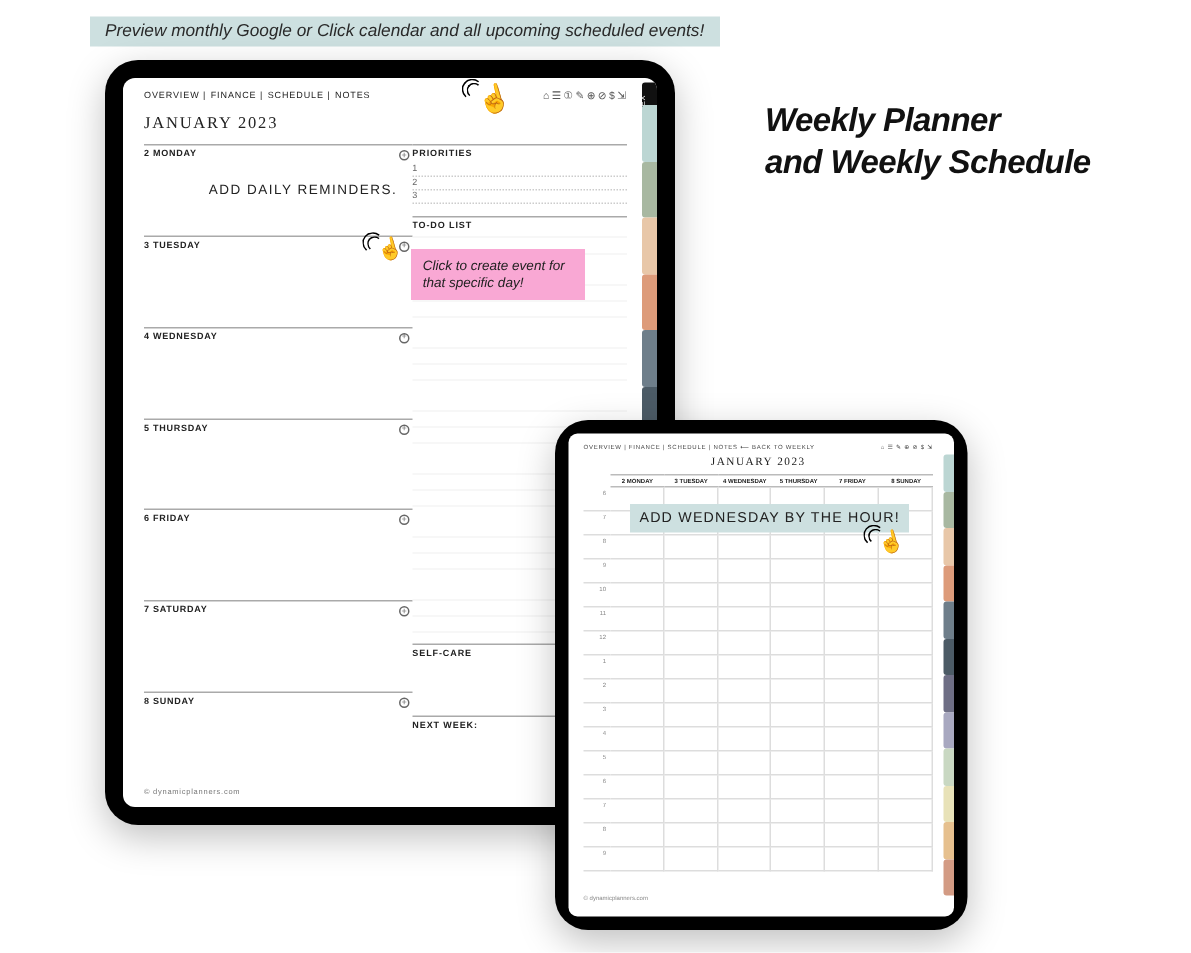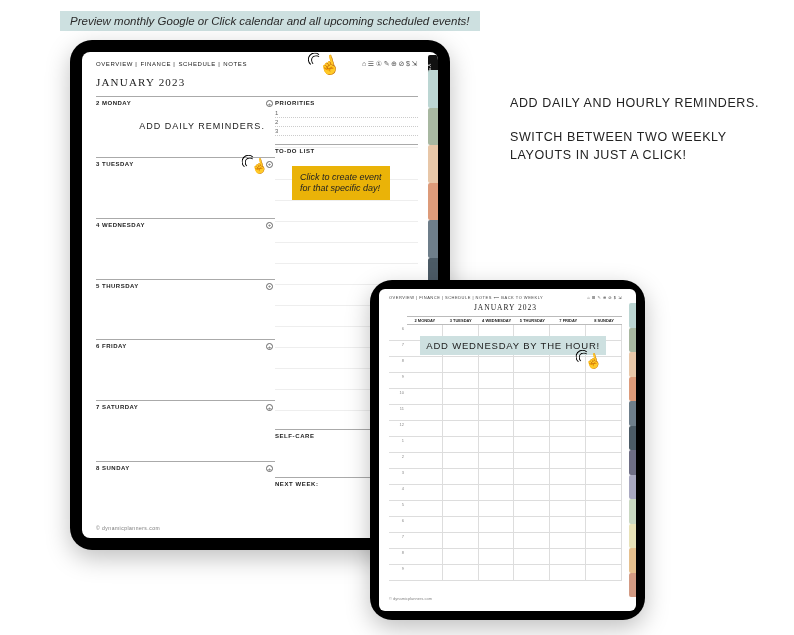--- a/index.html
+++ b/index.html
@@ -196,26 +196,26 @@
     position: absolute;
     top: 24px;
     right: 10px;
     font-size: 9px;
     letter-spacing: 1px;
   }
   .day-row.tuesday .callout {
     position: absolute;
     right: -115px;
     top: 8px;
-    background: #eab308;
+    background: #f9a8d4;
     font-style: italic;
     font-size: 9px;
     padding: 6px 8px;
     line-height: 1.25;
-    width: 98px;
+    width: 116px;
     color: #222;
     z-index: 3;
   }
   .day-row.tuesday .tap {
     position: absolute;
     right: 6px;
     top: 0px;
     z-index: 4;
   }
 
@@ -364,24 +364,24 @@
     font-size: 4px;
     color: #888;
   }
 </style>
 </head>
 <body>
 
 <div class="top-banner">Preview monthly Google or Click calendar and all upcoming scheduled events!</div>
 
 <div class="headline">
-  <div class="sub">
-    <p>ADD DAILY AND HOURLY REMINDERS.</p>
-    <p>SWITCH BETWEEN TWO WEEKLY LAYOUTS IN JUST A CLICK!</p>
-  </div>
+  <h1>
+    <span>Weekly Planner</span><br>
+    <span>and Weekly Schedule</span>
+  </h1>
 </div>
 
 <div class="ipad large">
   <div class="ipad-screen">
     <div class="index-tab">
       <span>INDEX</span>
     </div>
     <div class="side-tabs" id="lg-side-tabs">
         <div class="t" style="background: rgb(188, 214, 211);"></div>
         <div class="t" style="background: rgb(168, 184, 161);"></div>

